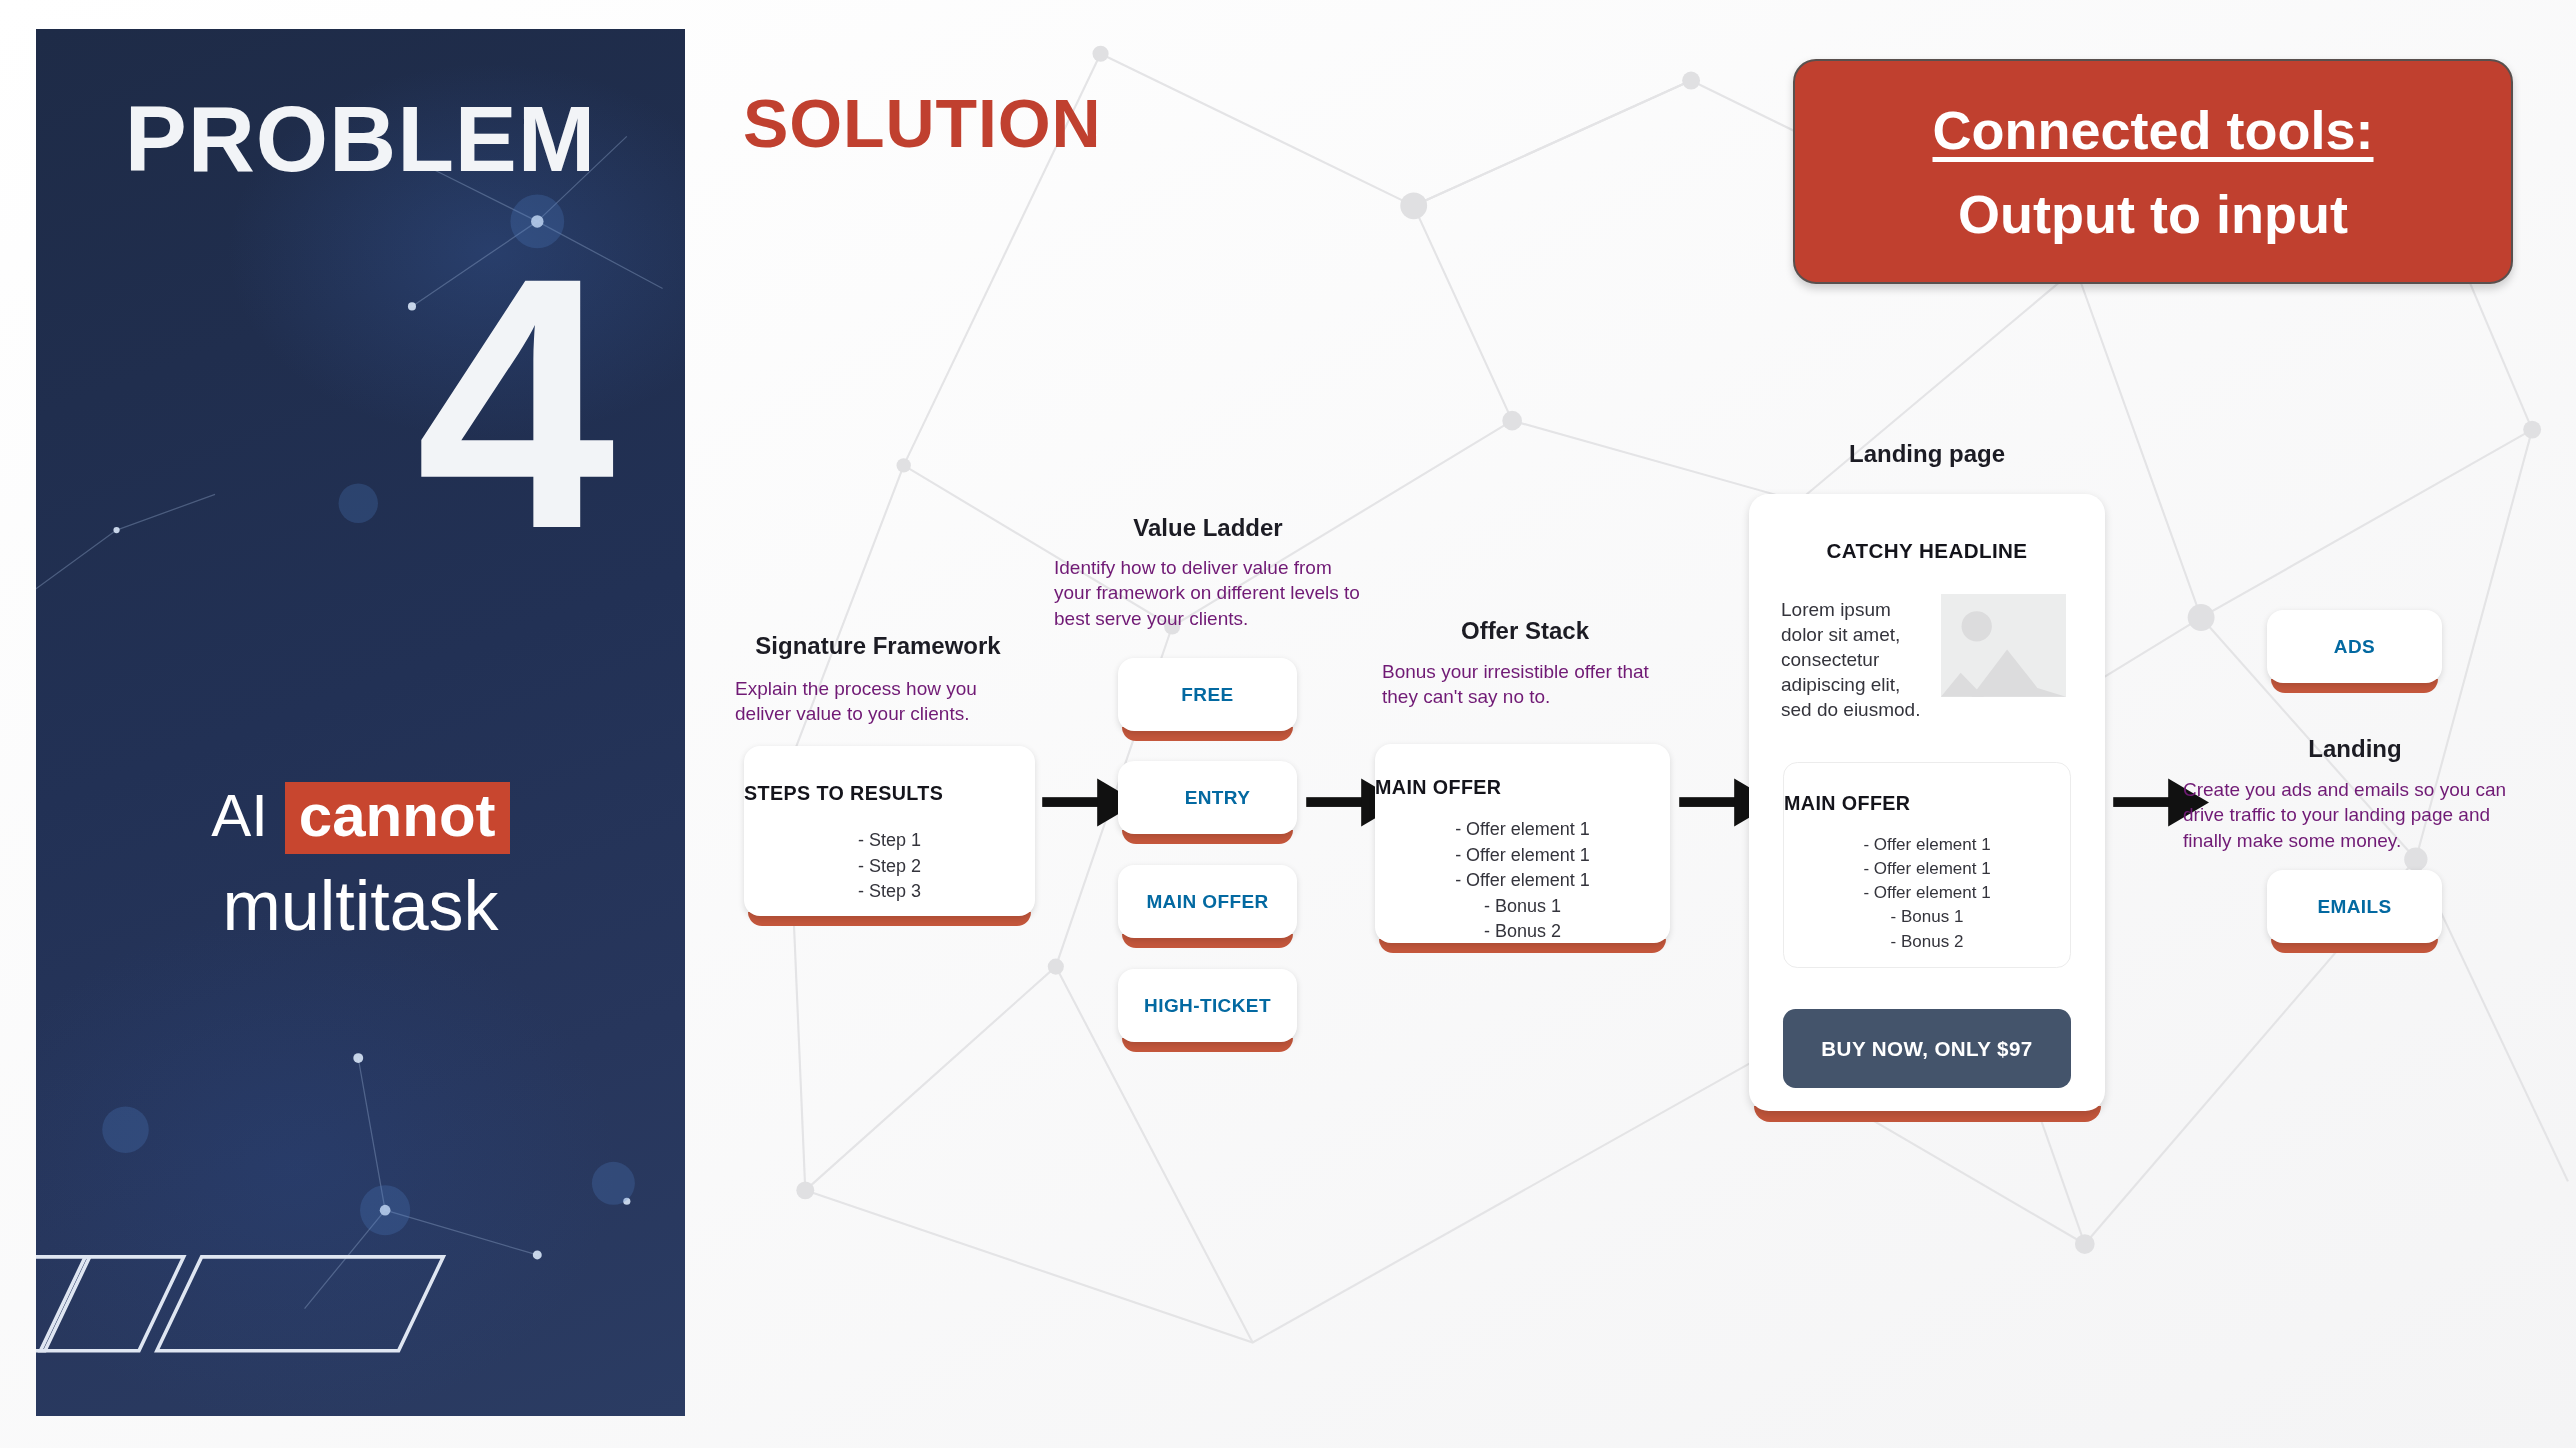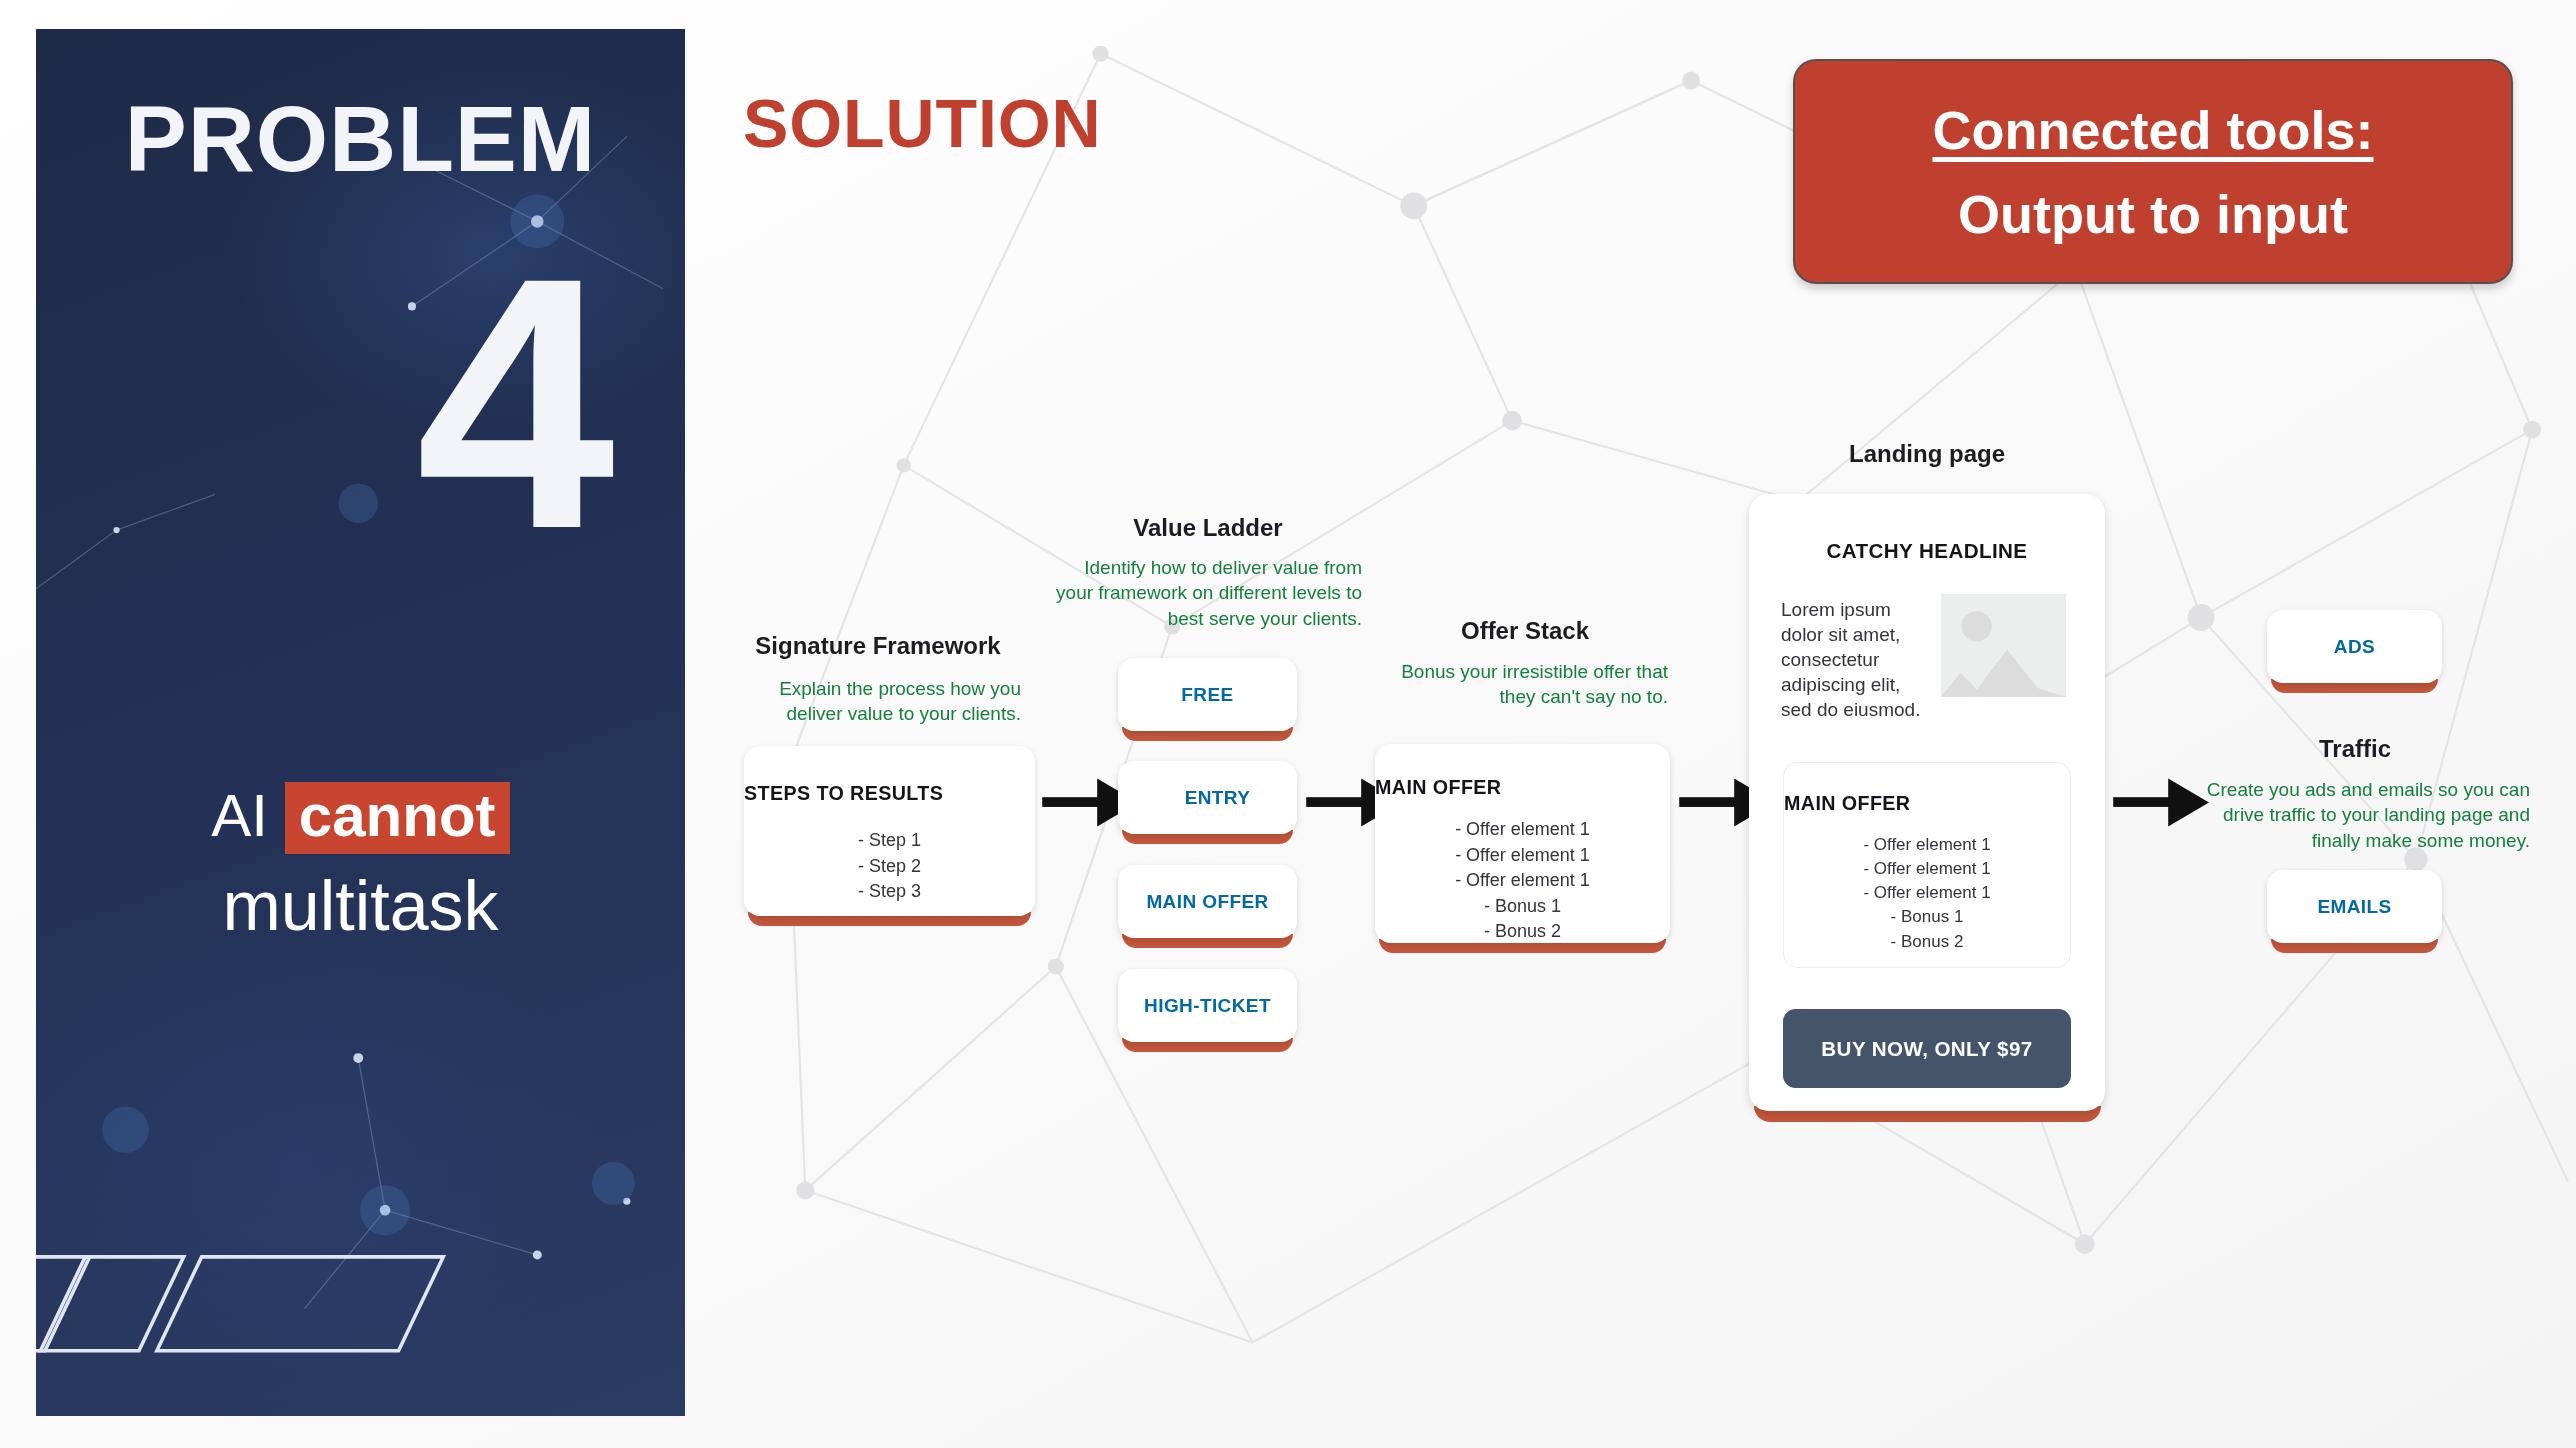--- a/index.html
+++ b/index.html
@@ -99,22 +99,22 @@
     background: #c4573c;
     border-radius: 0 0 14.3px 14.3px;
     z-index: -1;
   }
 
   .col-title {
     position: absolute; text-align: center;
     font-size: 24px; font-weight: 700; color: #1c1c24;
   }
   .col-desc {
-    position: absolute; text-align: right;
-    font-size: 19px; font-weight: 400; color: #15803d; line-height: 1.33;
+    position: absolute; text-align: left;
+    font-size: 19px; font-weight: 400; color: #701a75; line-height: 1.33;
   }
 
   .card-head {
     font-size: 19.7px; font-weight: 700; color: #14141b;
     letter-spacing: 0.4px; text-align: left;
   }
   .card-list {
     font-size: 18px; font-weight: 400; color: #34343c;
     text-align: center; line-height: 1.42; margin-top: 23px;
   }
@@ -378,21 +378,21 @@
     <rect x="0" y="25" width="72" height="11" fill="#111111"></rect>
     <polygon points="62,4 108,31 62,58" fill="#111111"></polygon>
   </svg>
 
   <div class="card" style="left:2267px; top:610px; width:175px; height:73px;">
     <div class="flex-center">
       <span class="pill-label">ADS</span>
     </div>
   </div>
 
-  <div class="col-title" style="left:2221px; top:735px; width:268px;">Traffic</div>
+  <div class="col-title" style="left:2221px; top:735px; width:268px;">Landing</div>
   <div class="col-desc" style="left:2183px; top:777px; width:347px;">Create you ads and emails so you can drive traffic to  your landing page and finally make some money.</div>
 
   <div class="card" style="left:2267px; top:870px; width:175px; height:73px;">
     <div class="flex-center">
       <span class="pill-label">EMAILS</span>
     </div>
   </div>
 
 </div>
 

